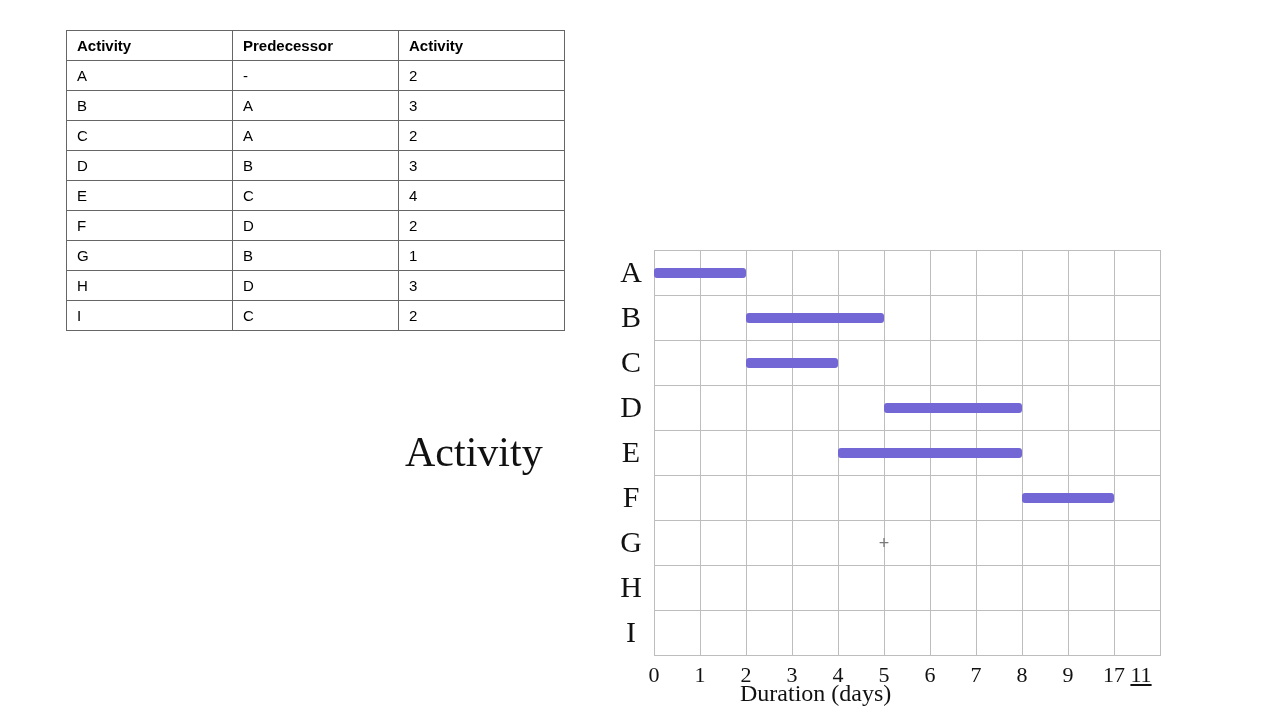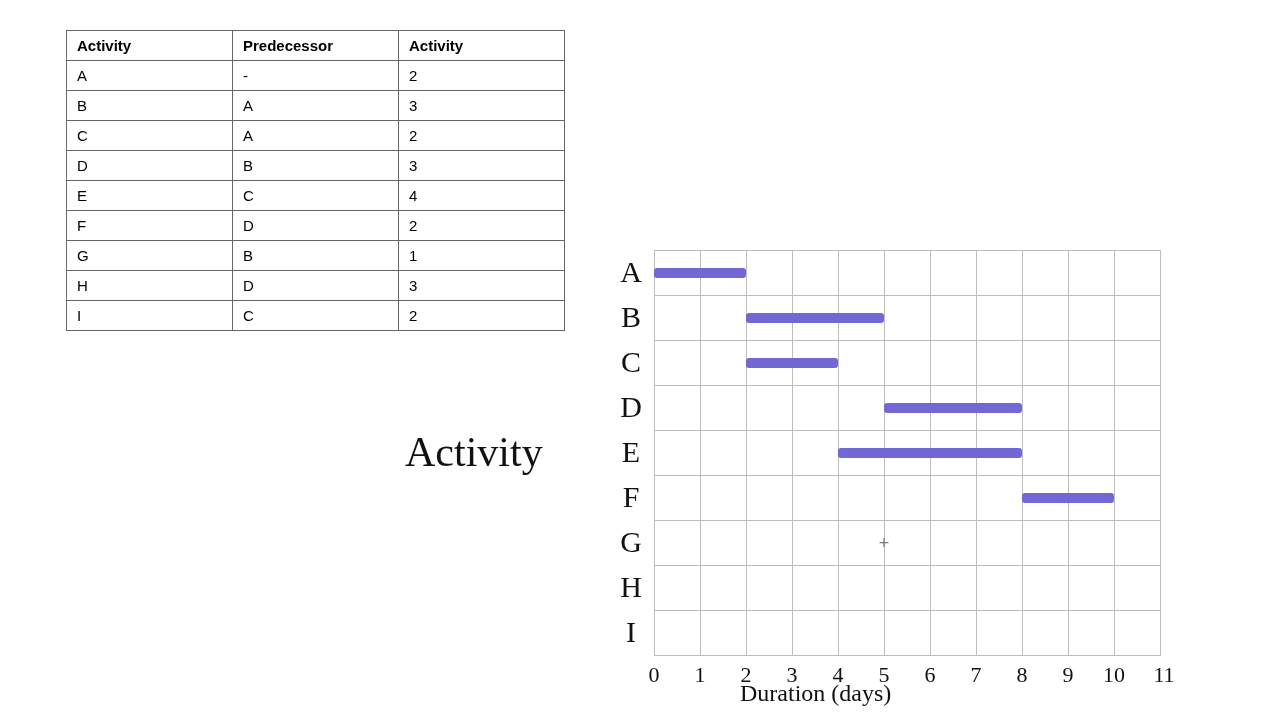--- a/index.html
+++ b/index.html
@@ -183,15 +183,15 @@
     <div class="tick-label handwritten" style="left: 40px;">0</div>
     <div class="tick-label handwritten" style="left: 86px;">1</div>
     <div class="tick-label handwritten" style="left: 132px;">2</div>
     <div class="tick-label handwritten" style="left: 178px;">3</div>
     <div class="tick-label handwritten" style="left: 224px;">4</div>
     <div class="tick-label handwritten" style="left: 270px;">5</div>
     <div class="tick-label handwritten" style="left: 316px;">6</div>
     <div class="tick-label handwritten" style="left: 362px;">7</div>
     <div class="tick-label handwritten" style="left: 408px;">8</div>
     <div class="tick-label handwritten" style="left: 454px;">9</div>
-    <div class="tick-label handwritten" style="left: 500px;">10</div>
-    <div class="tick-label handwritten" style="left: 550px;">11</div>
+    <div class="tick-label handwritten" style="left: 500px;">17</div>
+    <div class="tick-label handwritten" style="left: 527px; text-decoration: underline;">11</div>
   </div>
 
 </body></html>

